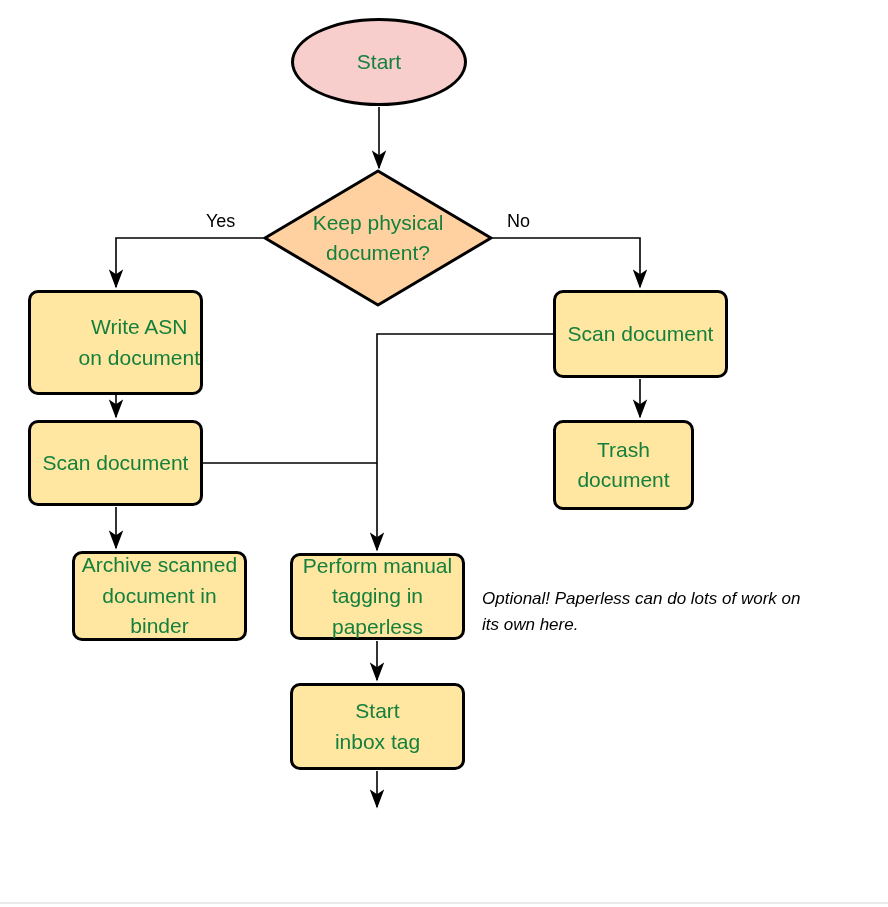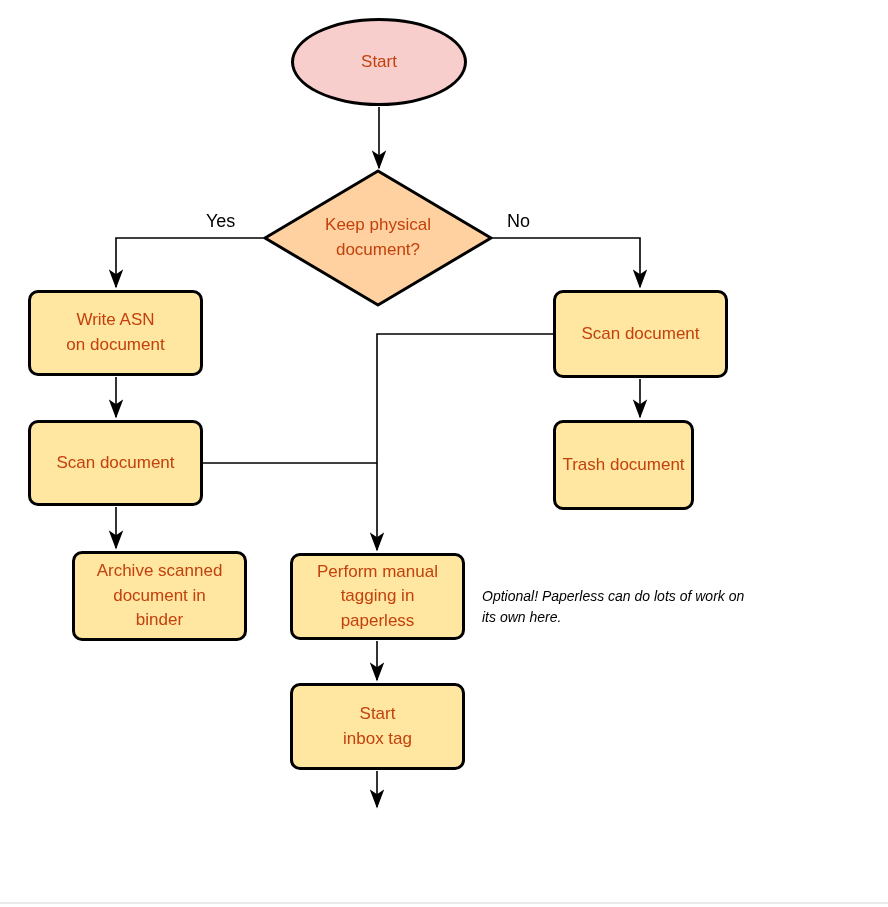--- a/index.html
+++ b/index.html
@@ -21,25 +21,25 @@
     inset: 0;
     width: 888px;
     height: 907px;
   }
   .node {
     position: absolute;
     display: flex;
     align-items: center;
     justify-content: center;
     text-align: center;
-    font-size: 17px;
+    font-size: 21px;
     line-height: 1.45;
     white-space: pre-line;
     box-sizing: border-box;
-    color: #c2410c;
+    color: #15803d;
   }
   .process {
     background: #ffe6a1;
     border: 3px solid #000000;
     border-radius: 10px;
   }
   .terminal {
     background: #f8cecc;
     border: 3px solid #000000;
     border-radius: 50%;
@@ -52,39 +52,39 @@
     position: absolute;
     font-size: 18px;
     line-height: 1.2;
     color: #000000;
   }
   .annotation {
     position: absolute;
     left: 482px;
     top: 586px;
     width: 400px;
-    font-size: 14px;
+    font-size: 17px;
     font-style: italic;
     line-height: 1.5;
     white-space: pre-line;
     color: #000000;
   }
   .bottom-line {
     position: absolute;
     left: 0;
     top: 902px;
     width: 888px;
     height: 2px;
     background: #e8eaec;
   }
 
   
   #start-node        { left: 291px; top: 18px;  width: 176px; height: 88px; }
   #decision-label    { left: 278px; top: 171px; width: 200px; height: 134px; }
-  #write-asn-node    { left: 28px;  top: 290px; width: 175px; height: 86px; }
+  #write-asn-node    { left: 28px;  top: 290px; width: 175px; height: 105px; justify-content: flex-end; }
   #scan-left-node    { left: 28px;  top: 420px; width: 175px; height: 86px; }
   #archive-node      { left: 28px;  top: 551px; width: 175px; height: 90px; margin-left: 44px; }
   #scan-right-node   { left: 553px; top: 290px; width: 175px; height: 88px; }
   #trash-node        { left: 553px; top: 420px; width: 141px; height: 90px; align-items: center; }
   #perform-node      { left: 290px; top: 553px; width: 175px; height: 87px; }
   #remove-node       { left: 290px; top: 683px; width: 175px; height: 87px; }
   #end-node          { left: 290px; top: 810px; width: 178px; height: 92px; }
   #yes-label         { left: 206px; top: 211px; }
   #no-label          { left: 507px; top: 211px; }
 </style>

